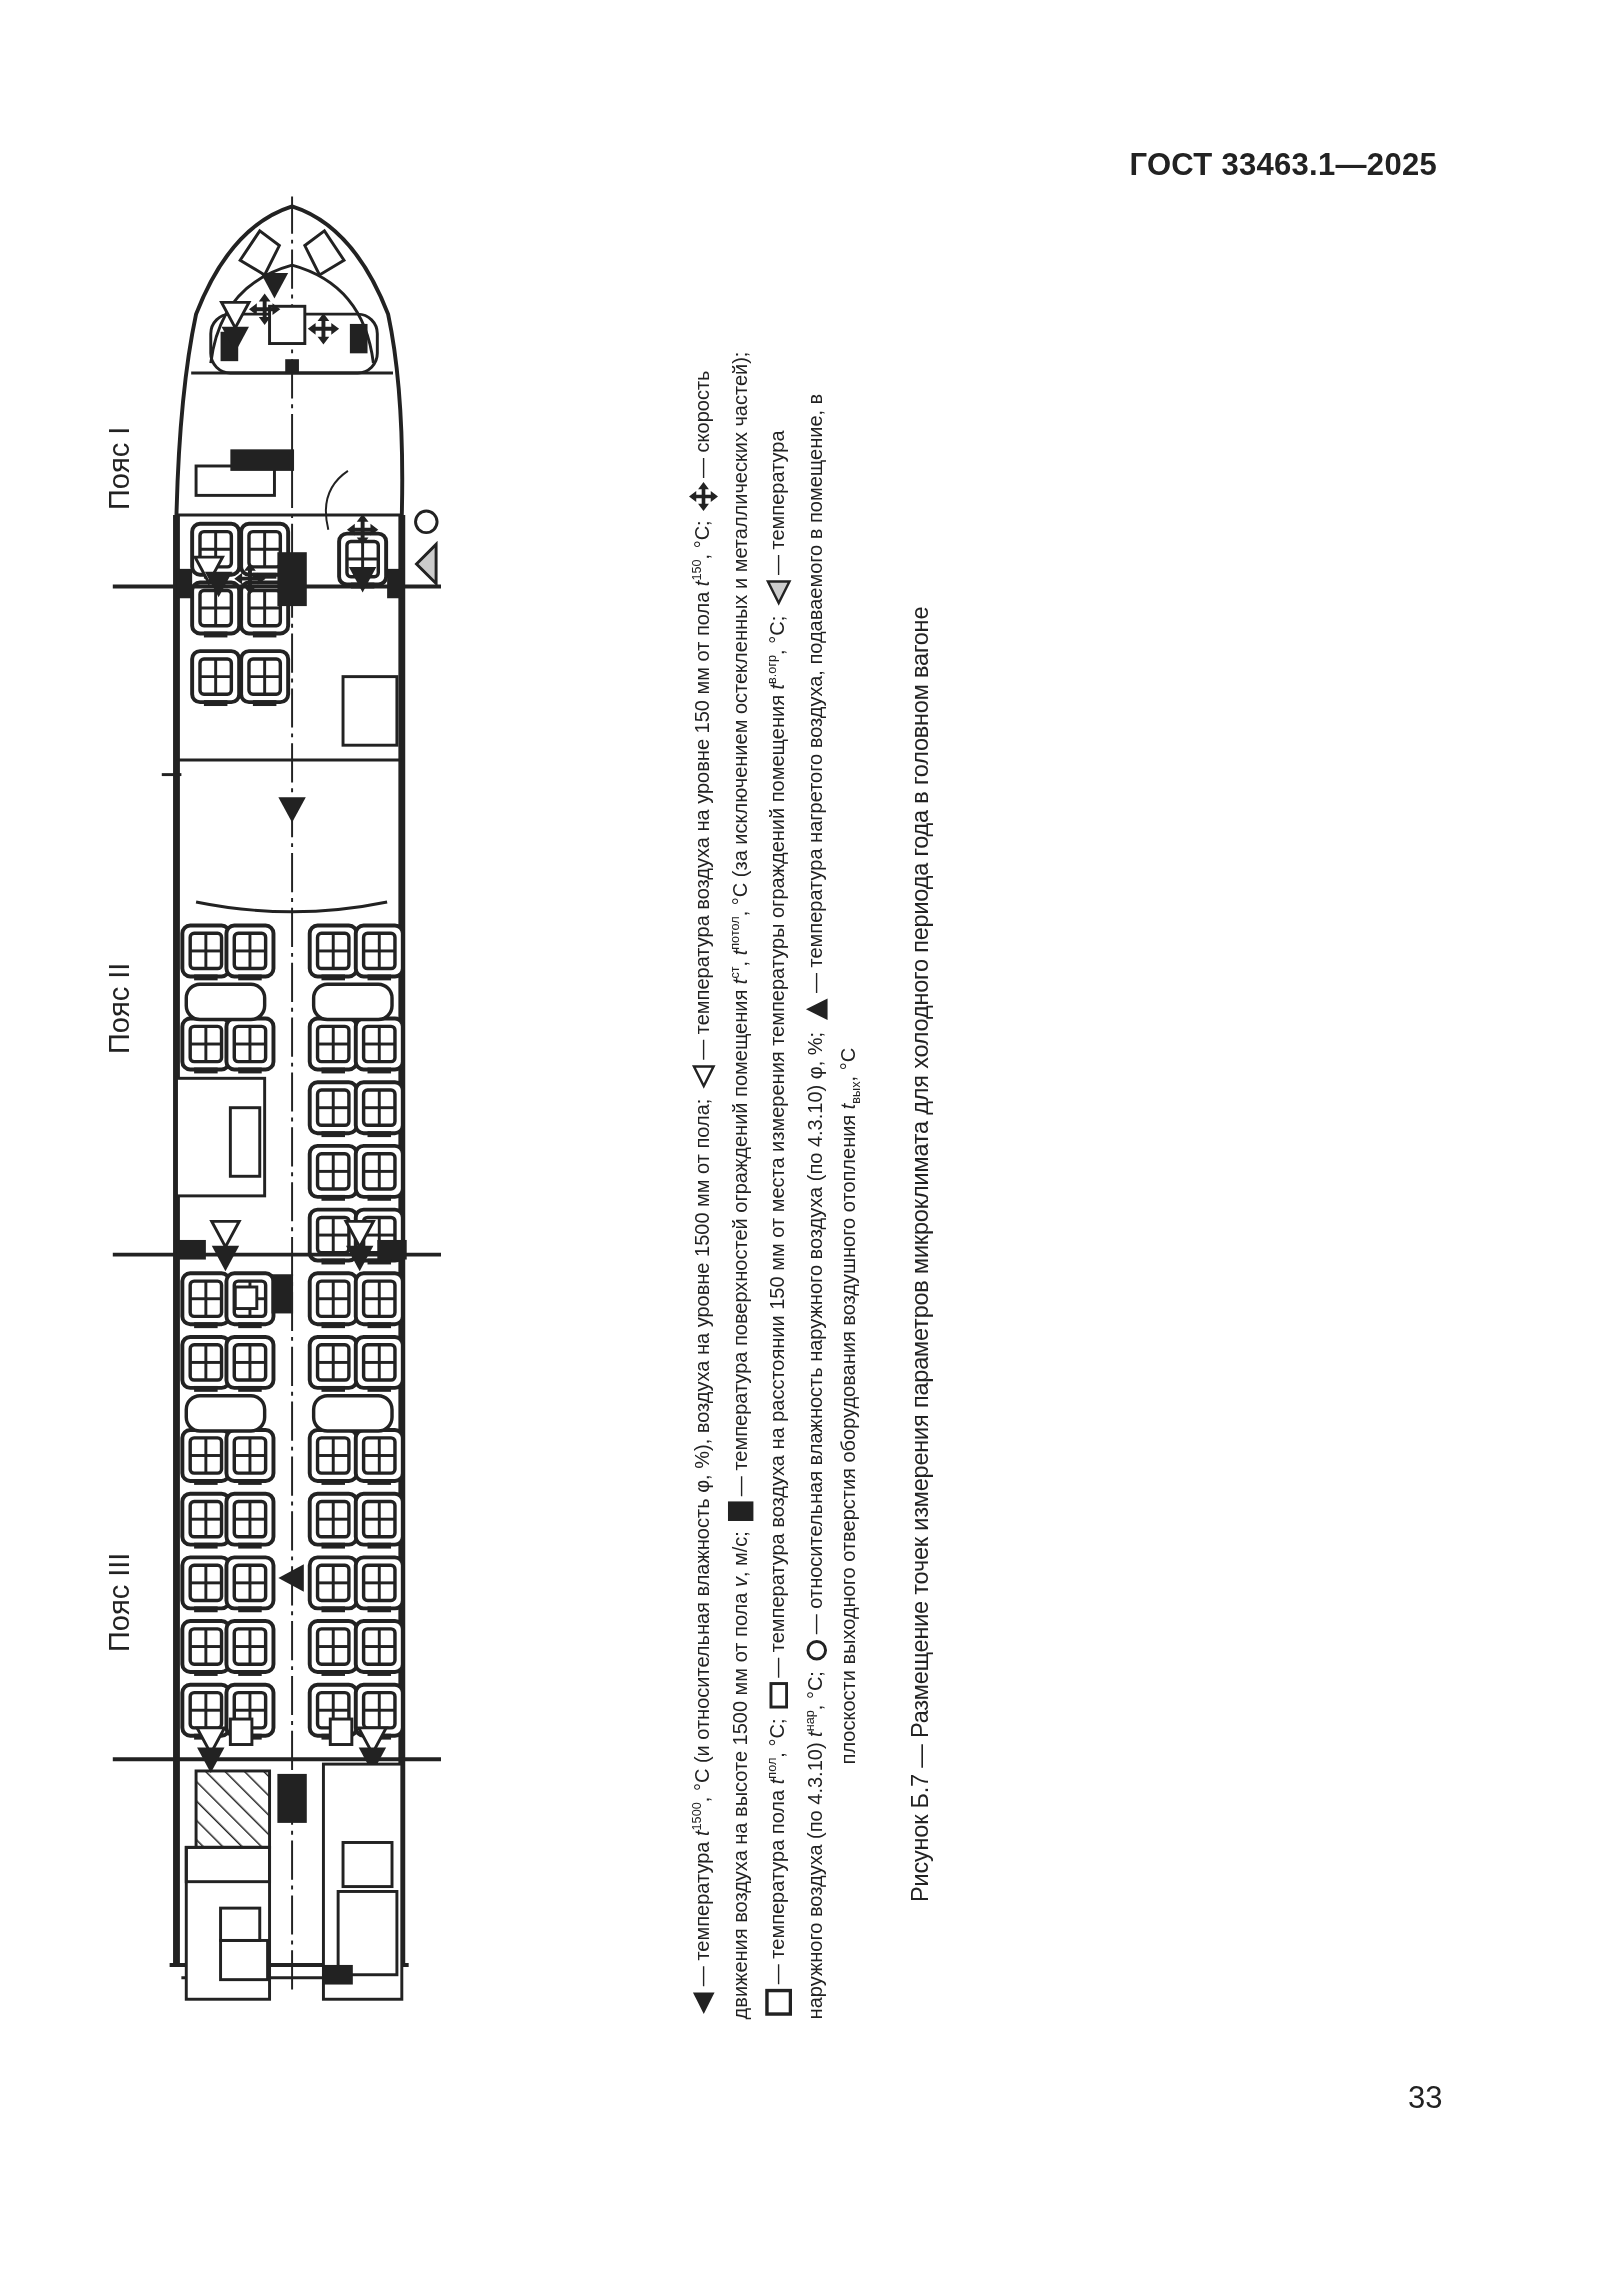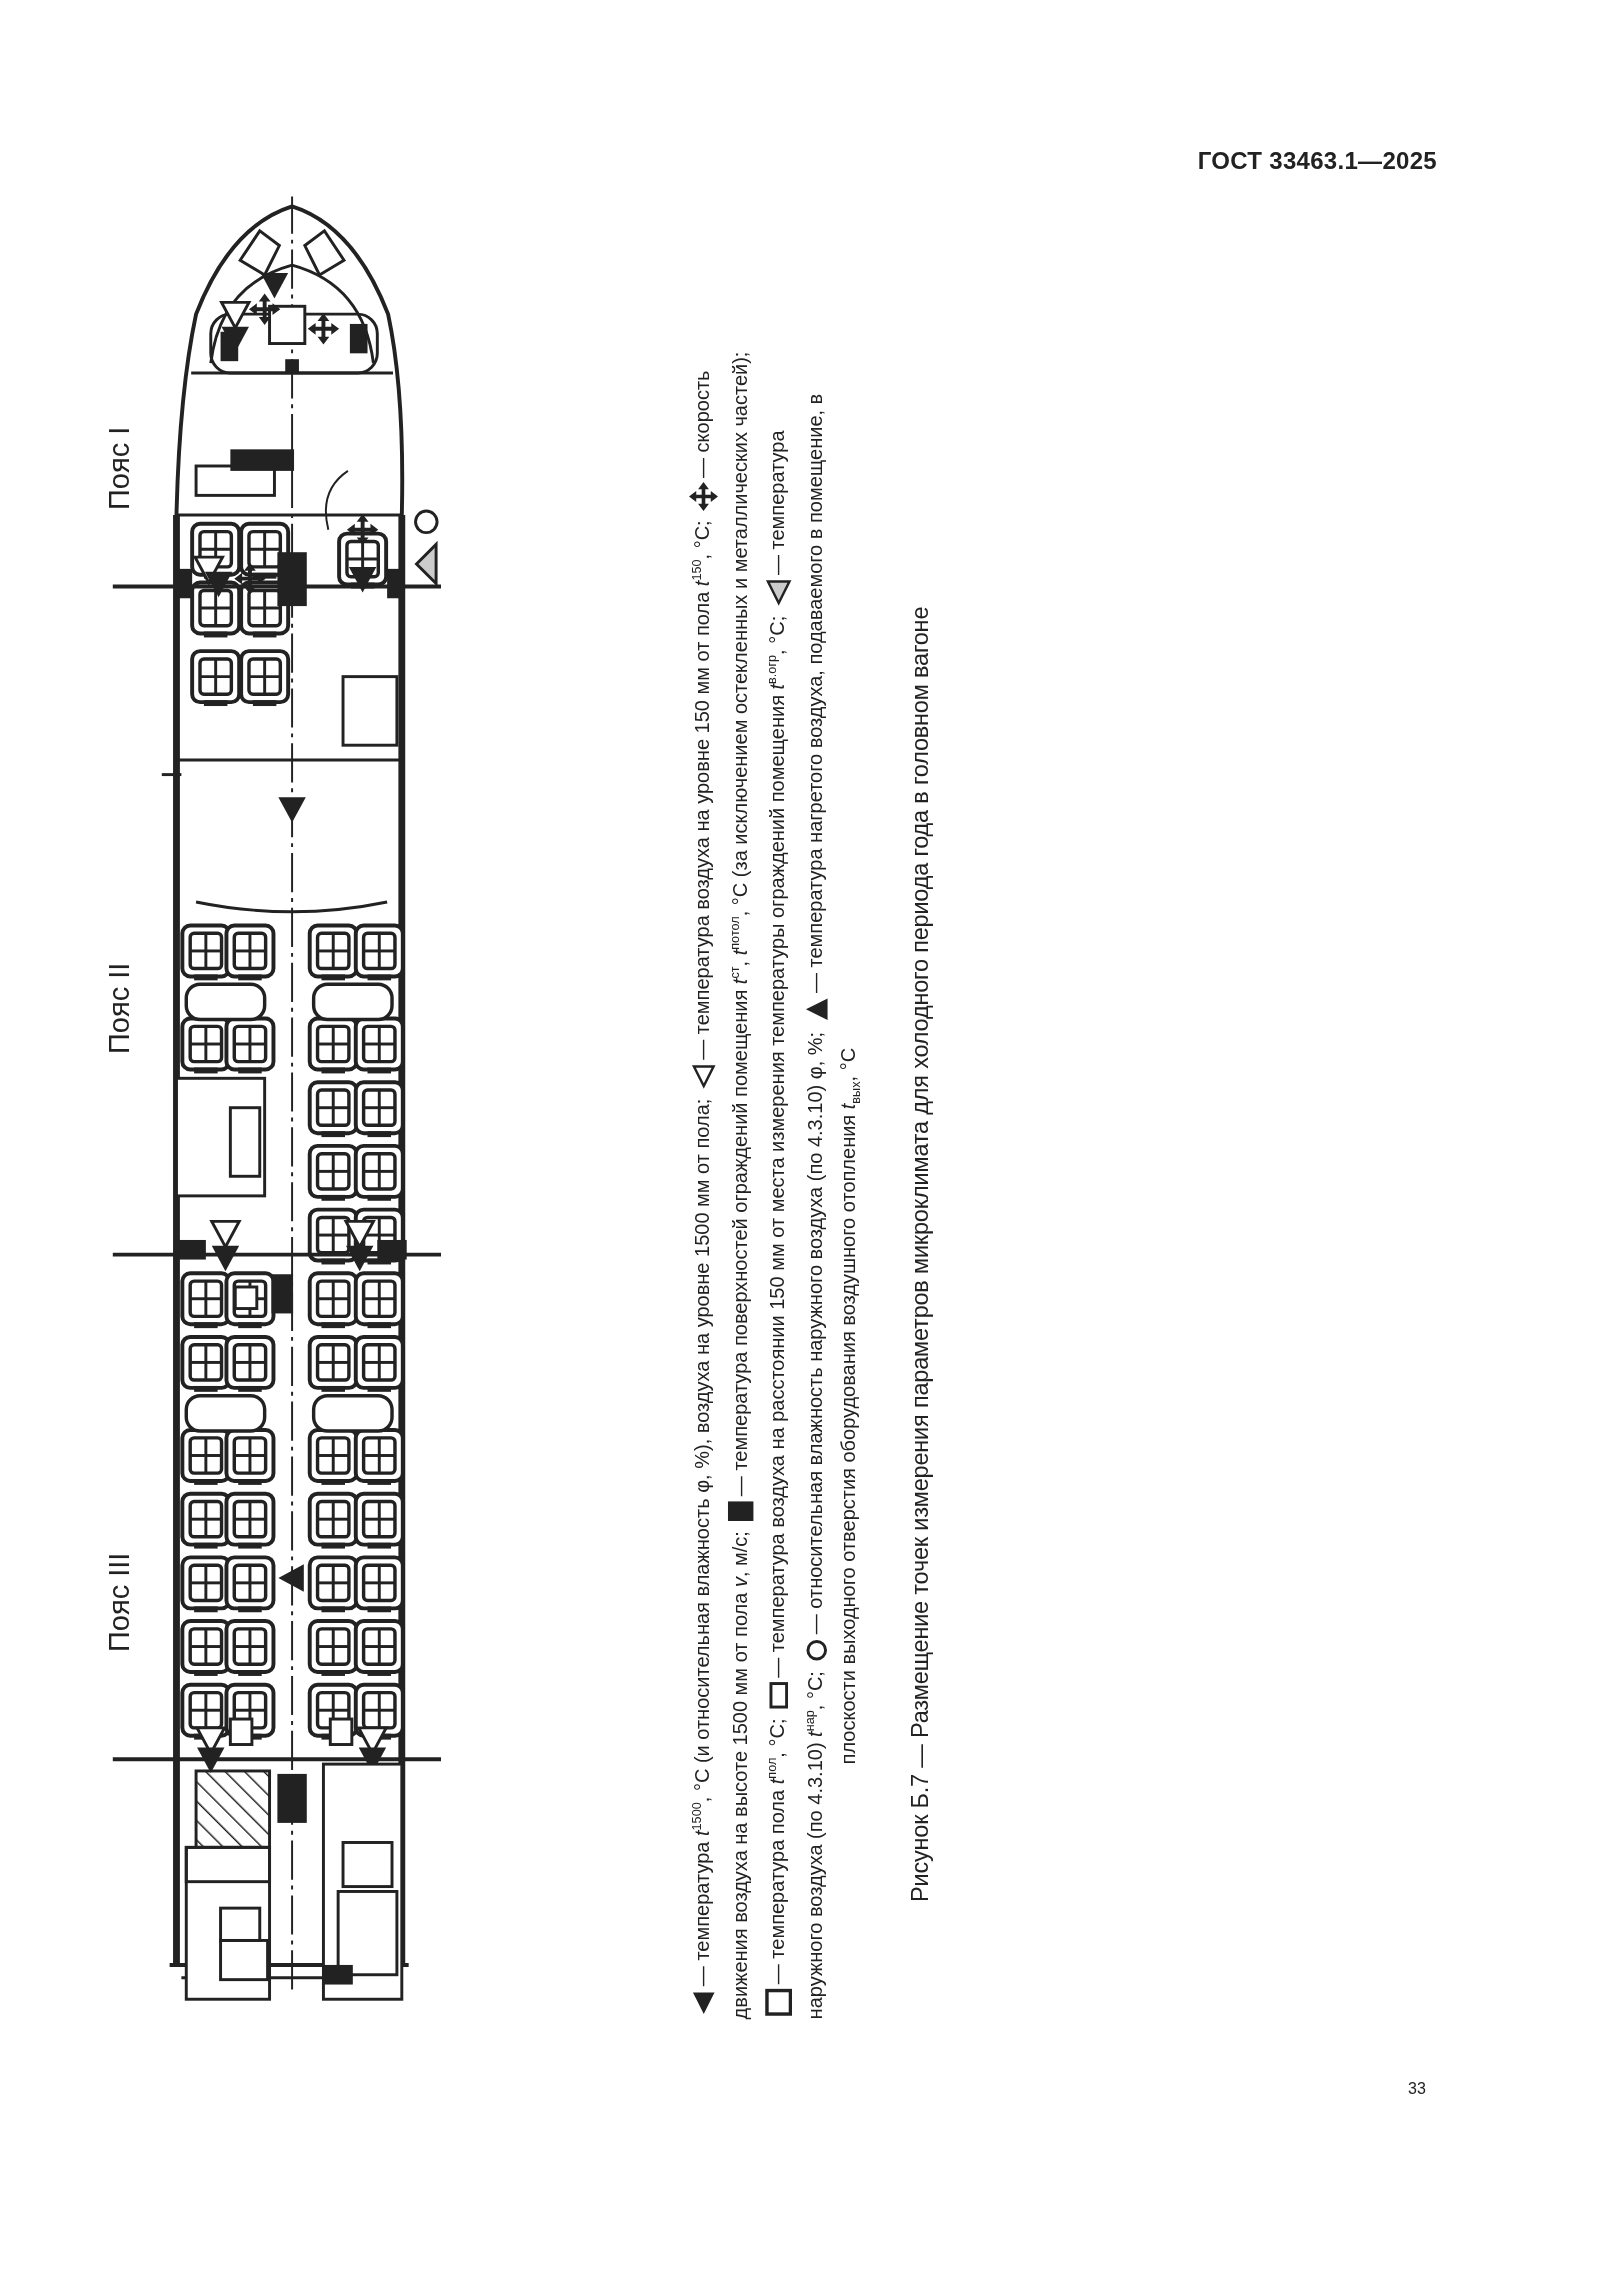--- a/index.html
+++ b/index.html
@@ -1,19 +1,19 @@
 <!DOCTYPE html>
 <html><head>
 <meta charset="utf-8">
 <style>
   html, body { margin:0; padding:0; background:#ffffff; }
   body { width:1621px; height:2293px; position:relative; overflow:hidden;
          font-family:"Liberation Sans", sans-serif; color:#222; }
-  .hdr { position:absolute; right:184px; top:147px; font-weight:bold; font-size:24px; letter-spacing:0.3px; }
-  .pnum { position:absolute; left:1408px; top:2080px; font-size:16px; }
+  .hdr { position:absolute; right:184px; top:147px; font-weight:bold; font-size:31px; letter-spacing:0.3px; }
+  .pnum { position:absolute; left:1408px; top:2080px; font-size:31px; }
   
   .rot { position:absolute; width:1843px; height:843px;
          left:103px; top:2039px; transform-origin:0 0; transform:rotate(-90deg); }
   .belt-label { position:absolute; font-size:29px; }
   .fig { position:absolute; left:0; top:0; width:1843px; height:676px; }
   .legend { position:absolute; left:19.6px; top:578px; width:1823px; font-size:20px; line-height:33px; }
   .legend .ln { white-space:nowrap; display:block; }
   .legend sup { font-size:12.7px; }
   .legend sub { font-size:12.7px; }
   .legend i { font-style:italic; }

